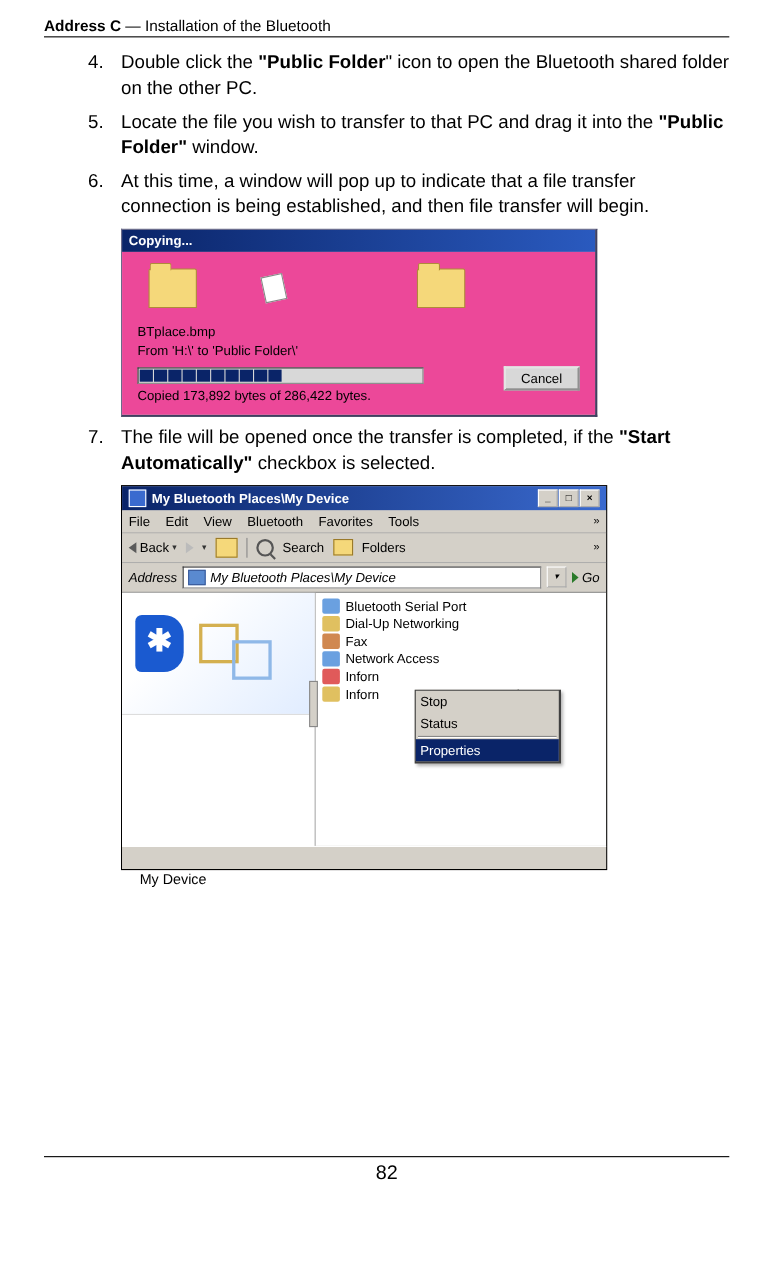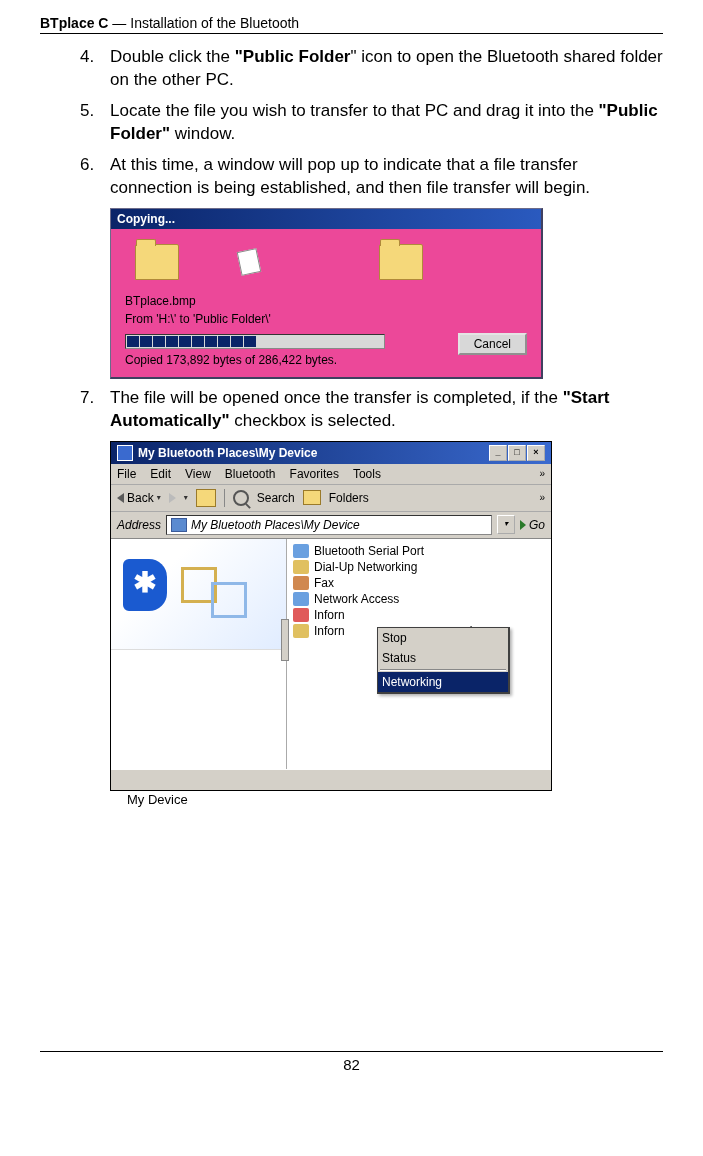--- a/index.html
+++ b/index.html
@@ -351,29 +351,29 @@
   .exp-status {
     height: 20px;
     background: #d4d0c8;
     border-top: 1px solid #fff;
   }
   .footer-line {
     border-top: 1.5px solid #000;
     margin-top: 260px;
     text-align: center;
     padding-top: 4px;
-    font-size: 15px;
+    font-size: 18px;
   }
 </style>
 </head>
 <body>
 
 <div class="page">
   <div class="header-region">
-    <span class="header-bold">BTplace C</span><span> — </span><span>Installation of the Bluetooth</span>
+    <span class="header-bold">Address C</span><span> — </span><span>Installation of the Bluetooth</span>
   </div>
 
   <div class="step">
     <div class="step-num">4.</div>
     <div class="step-text">
       <span>Double click the </span><span class="bold">"Public Folder</span><span>" icon to open the Bluetooth shared folder on the other PC.</span>
     </div>
   </div>
 
   <div class="step">
@@ -510,21 +510,21 @@
           <div class="svc-item">
               <div class="mini m-inf2"></div>
               <span>Inforn</span>
               <span style="margin-left:120px">ion</span>
             </div>
 
           <div class="context-menu">
             <div class="ctx-item">Stop</div>
             <div class="ctx-item">Status</div>
             <div class="ctx-sep"></div>
-            <div class="ctx-item ctx-sel">Networking</div>
+            <div class="ctx-item ctx-sel">Properties</div>
           </div>
         </div>
       </div>
       <div class="exp-status"></div>
     </div>
   </div>
 
   <div class="footer-line">
     <span>82</span>
   </div>

